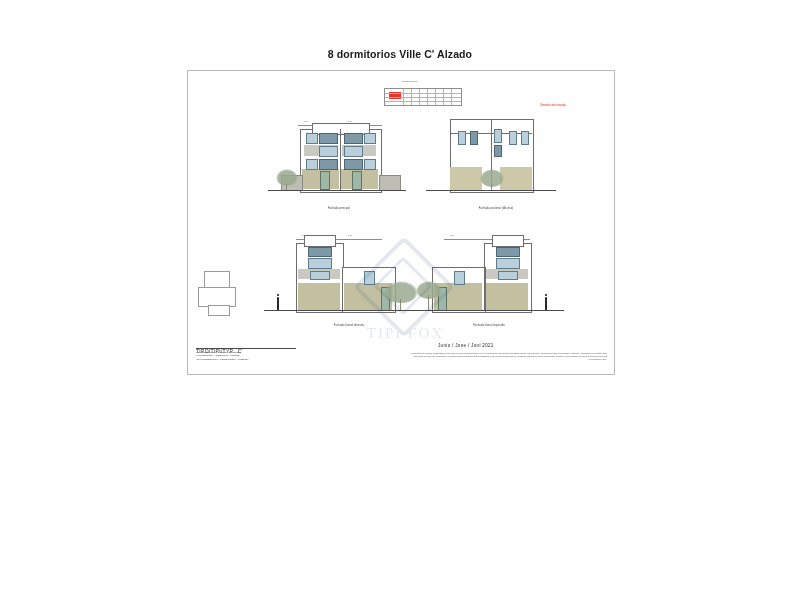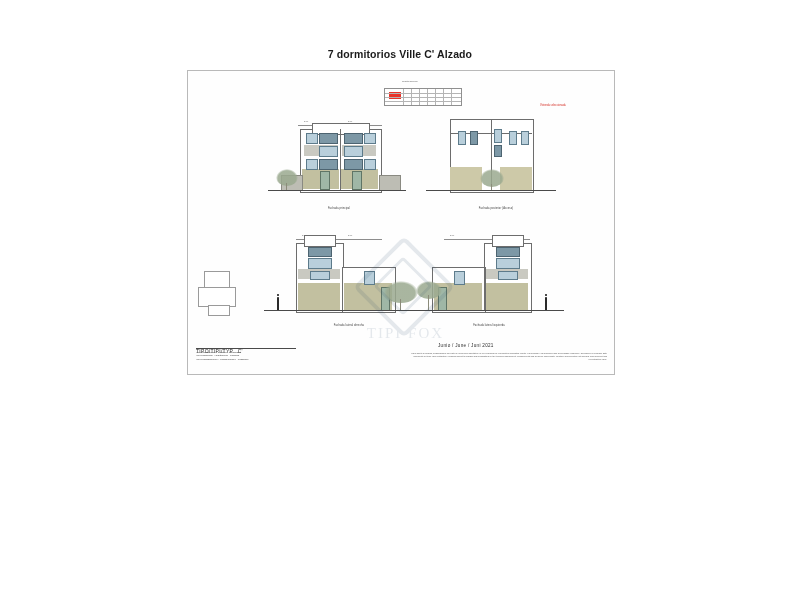--- a/index.html
+++ b/index.html
@@ -201,21 +201,21 @@
   }
 
   
   .cap-center { text-align:center; }
 </style>
 </head>
 <body>
 
 <div id="page">
 
-  <div class="doc-title">7 dormitorios Ville C' Alzado</div>
+  <div class="doc-title">8 dormitorios Ville C' Alzado</div>
 
   <div class="sheet">
 
     <div class="keyplan">
       <div class="keyplan-red"></div>
       <div class="row" style="top:4px;"></div>
       <div class="row" style="top:8px;"></div>
       <div class="row" style="top:12px;"></div>
       <div class="col" style="left:18px;"></div>
       <div class="col" style="left:26px;"></div>

